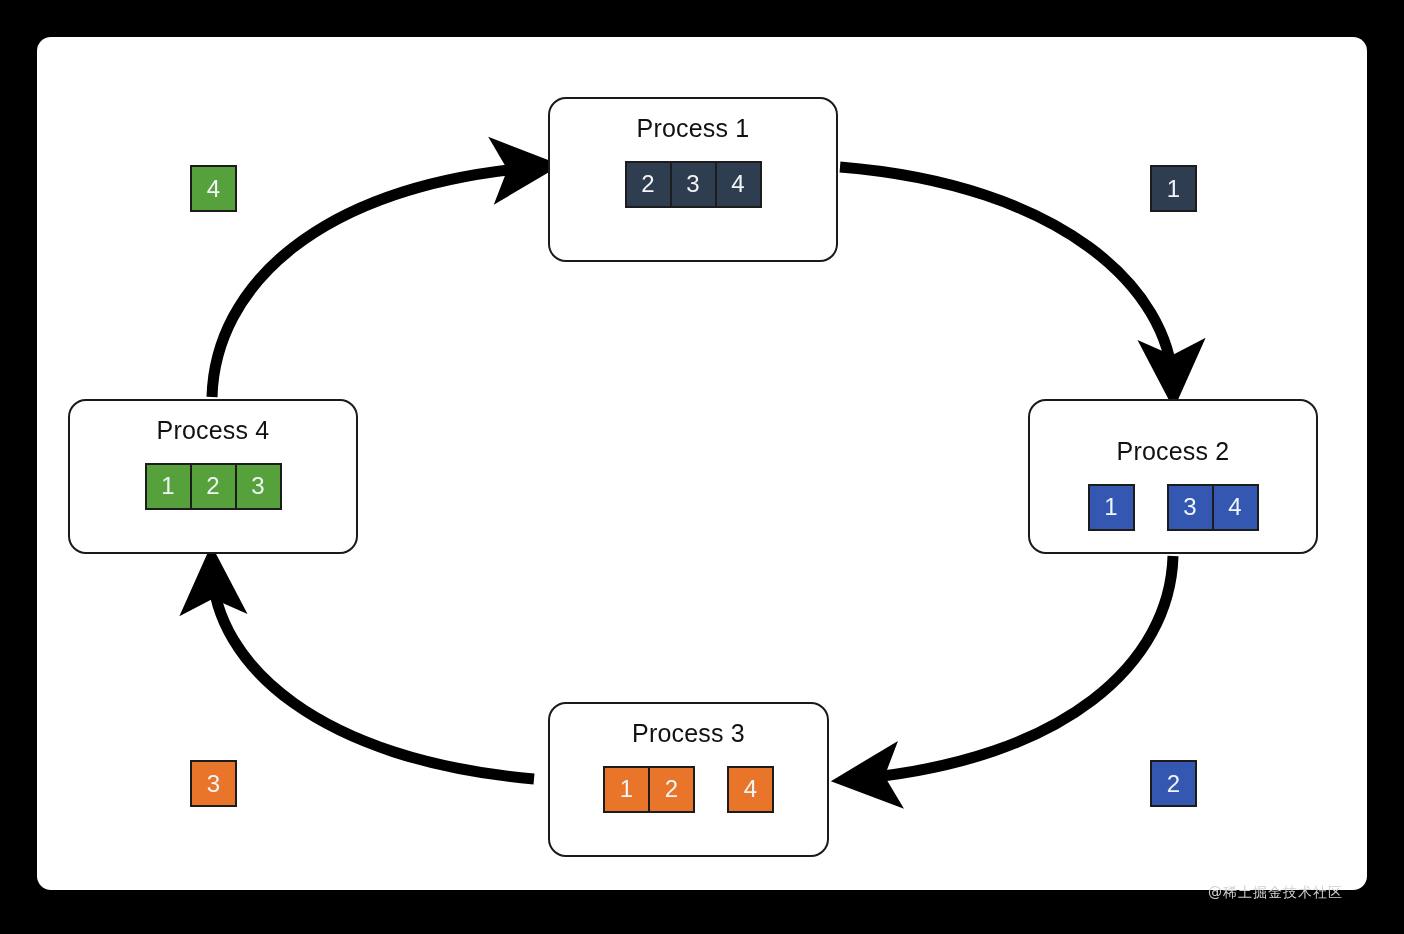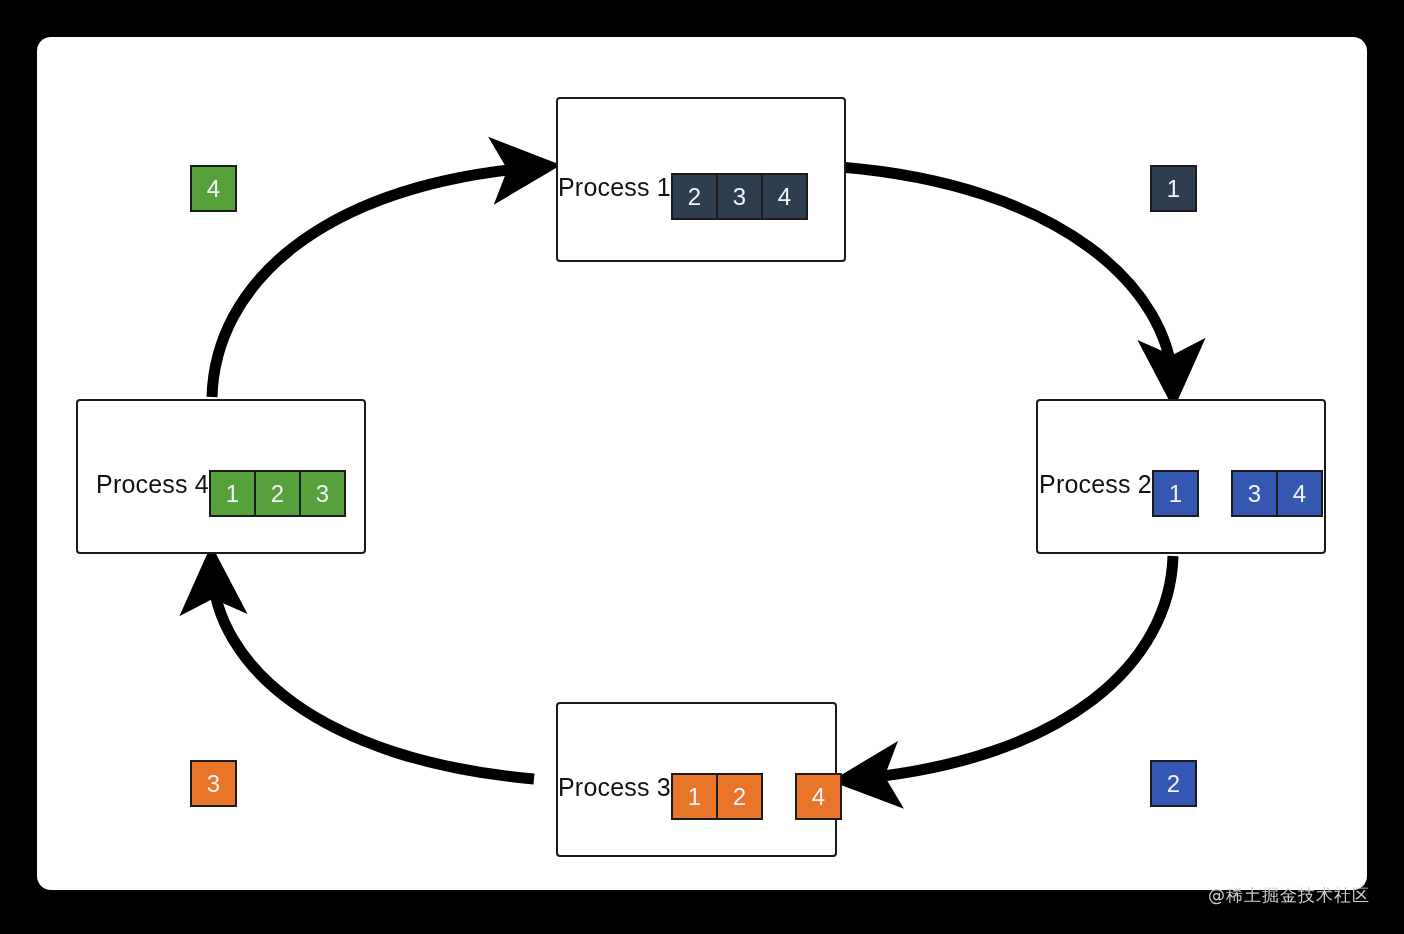--- a/index.html
+++ b/index.html
@@ -39,27 +39,26 @@
     height: 853px;
     pointer-events: none;
   }
 
   
   .node {
     position: absolute;
     box-sizing: border-box;
     background: #ffffff;
     border: 2px solid #1a1a1a;
-    border-radius: 4px;
-    display: flex;
-    flex-direction: row;
+    border-radius: 18px;
+    display: flex;
+    flex-direction: column;
     align-items: center;
     justify-content: flex-start;
     padding-top: 16px;
-    margin-left: 8px;
   }
 
   .node-title {
     font-size: 25px;
     color: #111111;
     line-height: 1.1;
     letter-spacing: .2px;
     white-space: nowrap;
   }
 
@@ -93,21 +92,21 @@
 
   .c-slate  { background: #2f3d50; }
   .c-blue   { background: #3457b2; }
   .c-orange { background: #e8752a; }
   .c-green  { background: #57a13c; }
 
   
   #node-p1 { left: 511px; top: 60px;  width: 290px; height: 165px; }
   #node-p2 { left: 991px; top: 362px; width: 290px; height: 155px; justify-content: center; }
   #node-p3 { left: 511px; top: 665px; width: 281px; height: 155px; }
-  #node-p4 { left: 31px;  top: 362px; width: 290px; height: 155px; justify-content: center; }
+  #node-p4 { left: 31px;  top: 362px; width: 290px; height: 155px; }
 
   
   .loose {
     position: absolute;
     box-sizing: border-box;
     width: 47px;
     height: 47px;
     border: 2px solid #1c1c1c;
     display: flex;
     align-items: center;
@@ -118,21 +117,21 @@
   #loose-0 { left: 153px;  top: 128px; }
   #loose-1 { left: 1113px; top: 128px; }
   #loose-2 { left: 153px;  top: 723px; }
   #loose-3 { left: 1113px; top: 723px; }
 
   
   #watermark {
     position: absolute;
     left: 1208px;
     top: 884px;
-    font-size: 17px;
+    font-size: 14px;
     color: #cfcfcf;
     letter-spacing: 1px;
     white-space: nowrap;
     font-family: "DejaVu Sans", sans-serif;
   }
 </style>
 </head>
 <body>
 
 <div id="stage">

